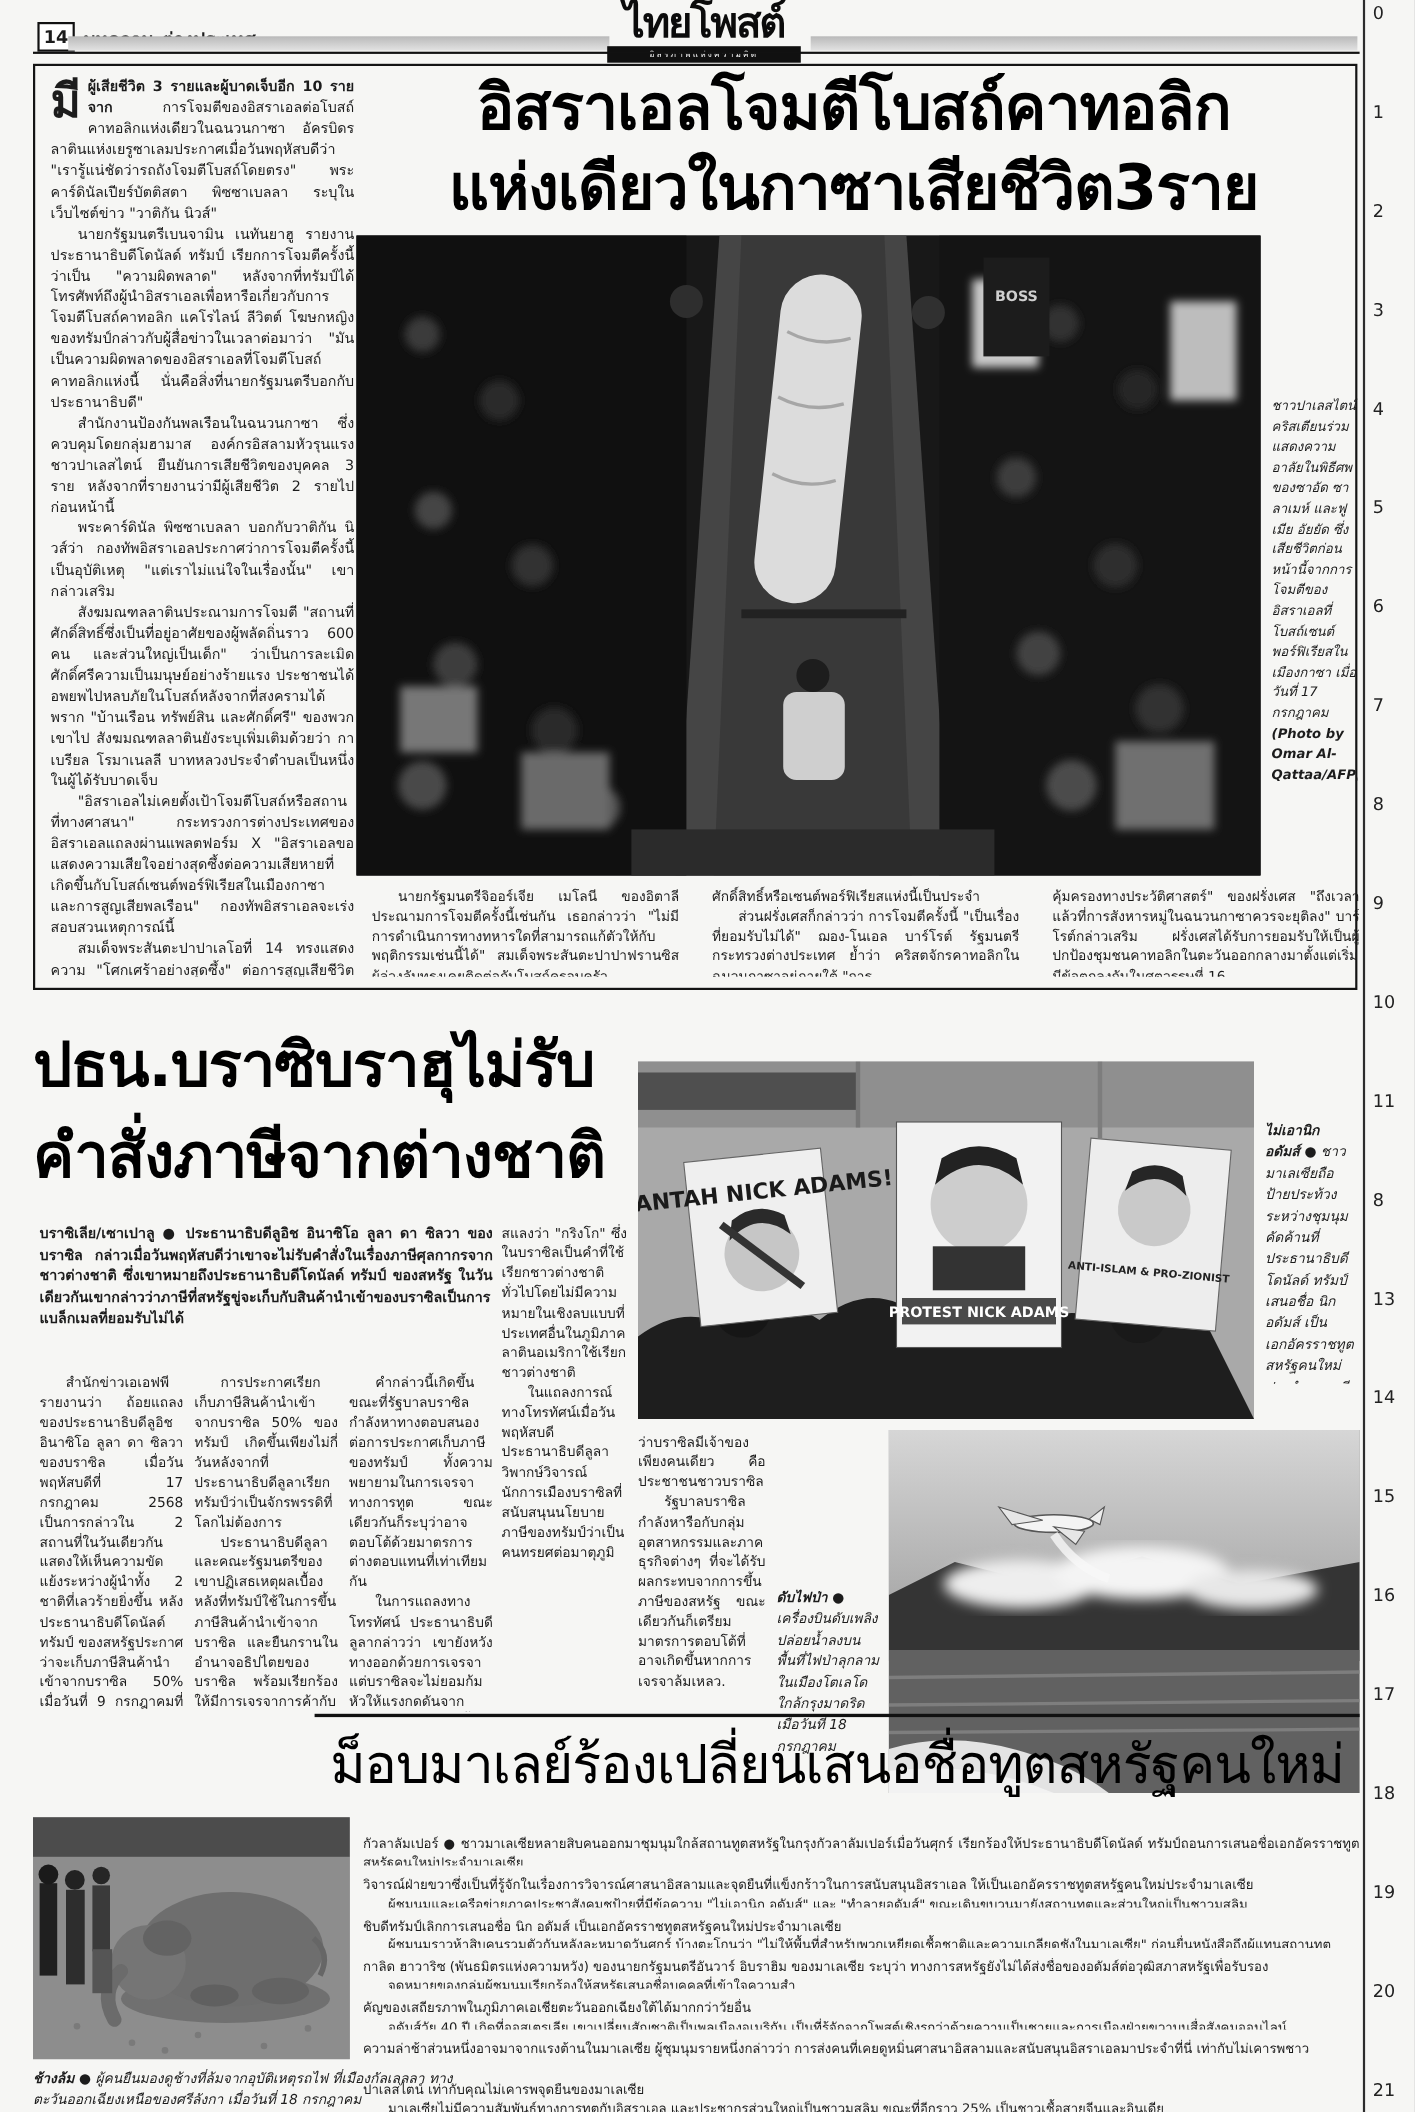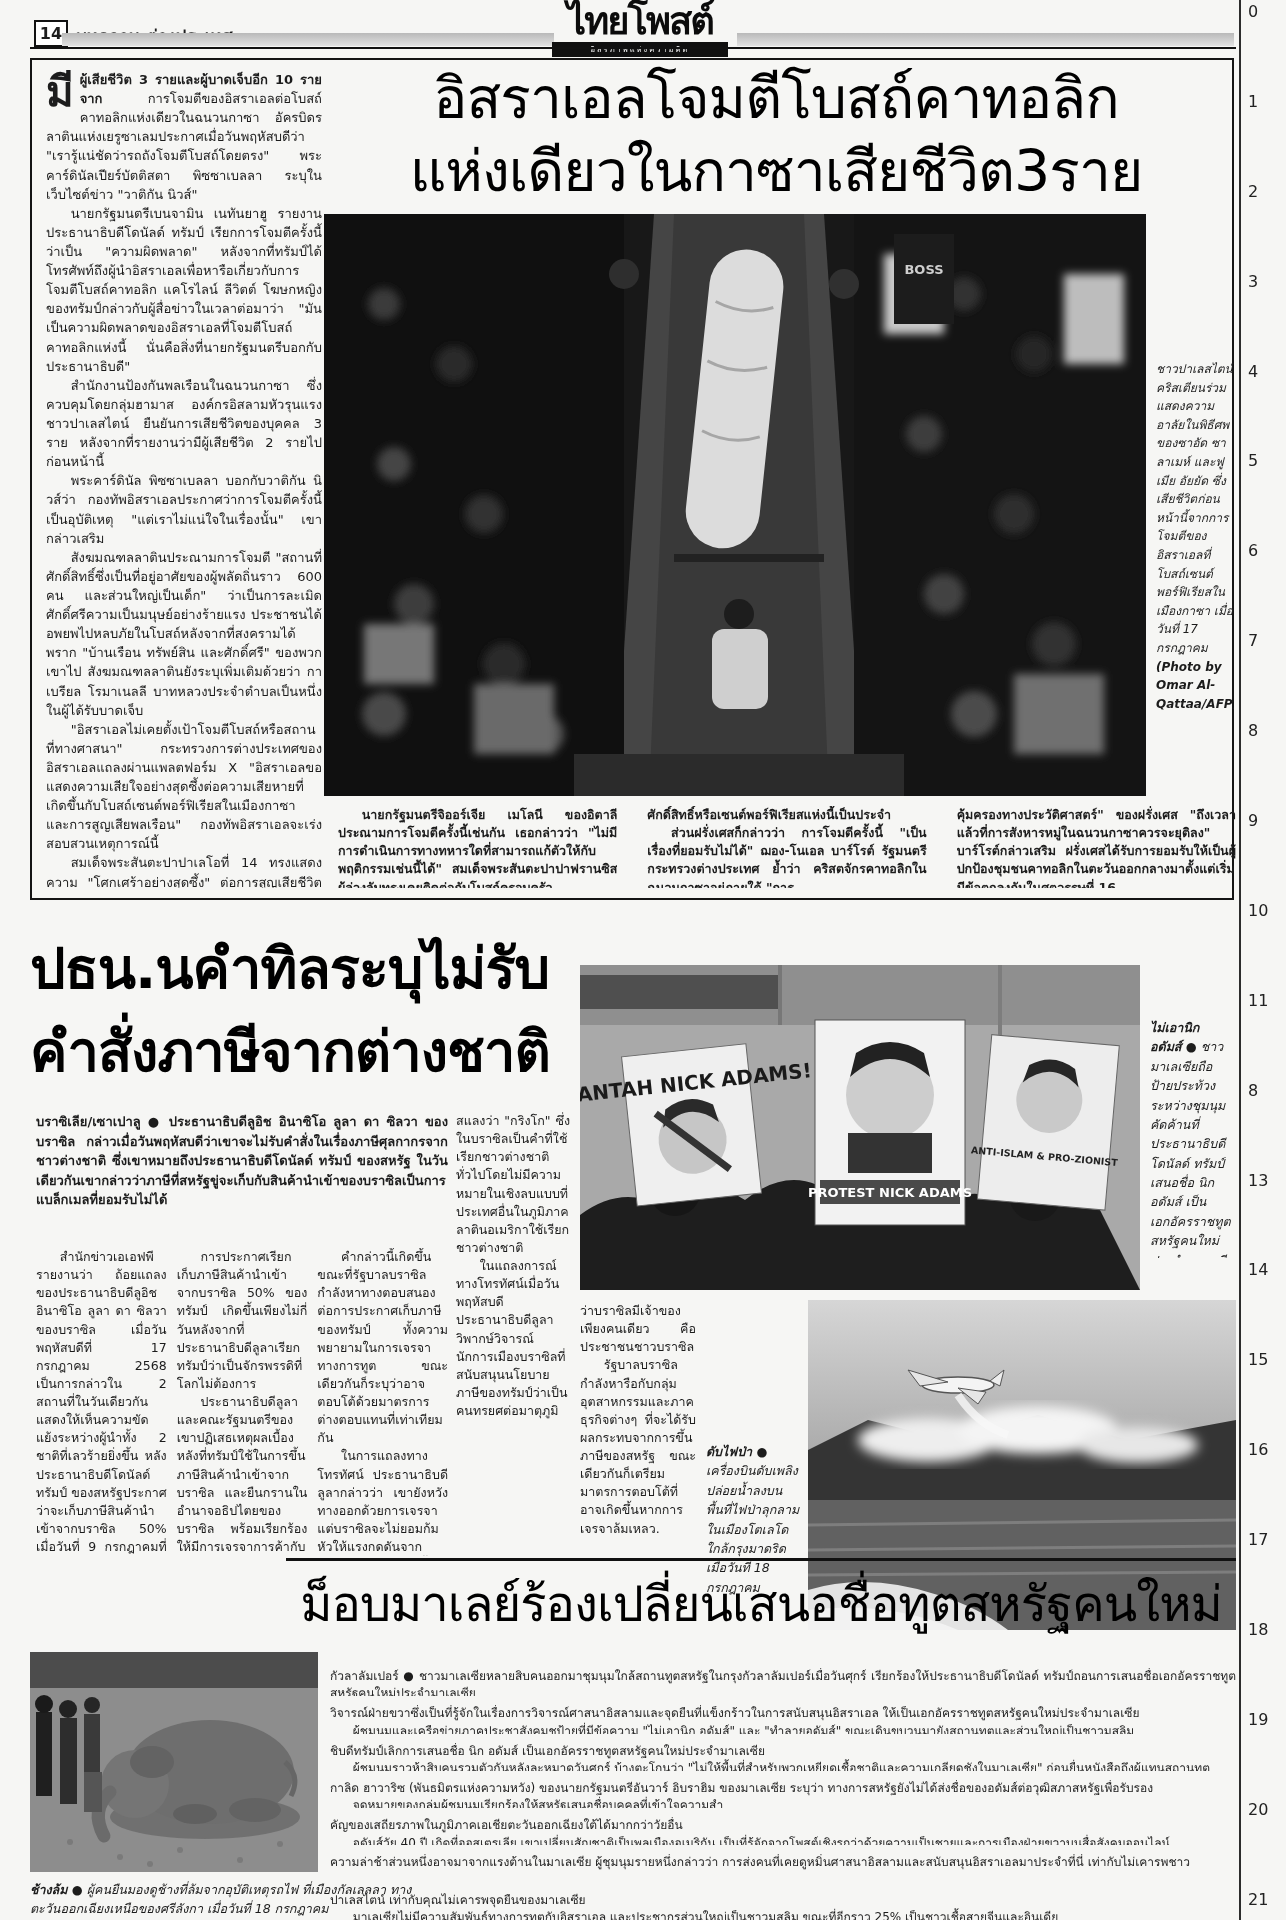--- a/index.html
+++ b/index.html
@@ -23,28 +23,28 @@
   .ruler-nums{left:1248px;top:0;width:34px;height:1912px;display:flex;flex-direction:column;
               justify-content:space-between;padding:4px 0;box-sizing:border-box;}
   .ruler-nums .rn{font-size:16px;color:#222;line-height:1;}
   
   .s1box{left:30px;top:58px;width:1200px;height:838px;border:2px solid #141414;}
   .s1-left{left:14px;top:10px;width:276px;height:818px;overflow:hidden;font-size:13px;
            line-height:1.47;text-align:justify;}
   .s1-left p,.coltext p{margin:0;text-indent:1.9em;}
   .s1-left p.first{text-indent:0;}
   .dropcap{float:left;font-size:42px;font-weight:900;line-height:.85;margin:4px 6px 0 0;}
-  .s1-head{left:290px;top:2px;width:908px;height:150px;text-align:center;font-weight:400;
+  .s1-head{left:290px;top:2px;width:908px;height:150px;text-align:center;font-weight:700;
            letter-spacing:-1px;white-space:nowrap;}
   .s1-head .hl{font-size:57px;line-height:1.28;color:#000;}
   .s1-photo{left:292px;top:154px;width:822px;height:582px;background:#1b1b1b;}
   .s1-caption{left:1124px;top:300px;width:78px;height:430px;font-size:12px;font-style:italic;
               line-height:1.55;overflow:hidden;}
   .s1-caption .credit{font-weight:bold;}
-  .s1-bottom{left:306px;top:746px;width:898px;height:82px;display:flex;gap:30px;overflow:hidden;font-weight:bold;}
+  .s1-bottom{left:306px;top:746px;width:898px;height:82px;display:flex;gap:30px;overflow:hidden;}
   .coltext{font-size:12.5px;line-height:1.45;text-align:justify;overflow:hidden;}
   .s1-bottom .coltext{flex:1;}
   .cont p:first-child{text-indent:0 !important;}
   
   .s2-head{left:30px;top:928px;width:505px;text-align:center;font-weight:900;letter-spacing:-1px;
            white-space:nowrap;}
   .s2-head .hl{font-size:56px;line-height:1.48;color:#000;}
   .s2-lead{left:36px;top:1112px;width:412px;height:128px;font-size:13px;font-weight:bold;
            line-height:1.5;text-align:justify;overflow:hidden;}
   .s2-colA{left:456px;top:1112px;width:114px;height:443px;font-size:12.5px;}
@@ -185,21 +185,21 @@
           <p>ศักดิ์สิทธิ์หรือเซนต์พอร์ฟิเรียสแห่งนี้เป็นประจำ</p>
           <p>ส่วนฝรั่งเศสก็กล่าวว่า การโจมตีครั้งนี้ "เป็นเรื่องที่ยอมรับไม่ได้" ฌอง-โนเอล บาร์โรต์ รัฐมนตรีกระทรวงต่างประเทศ ย้ำว่า คริสตจักรคาทอลิกในฉนวนกาซาอยู่ภายใต้ "การ</p>
         </div>
       <div class="coltext cont">
           <p>คุ้มครองทางประวัติศาสตร์" ของฝรั่งเศส "ถึงเวลาแล้วที่การสังหารหมู่ในฉนวนกาซาควรจะยุติลง" บาร์โรต์กล่าวเสริม ฝรั่งเศสได้รับการยอมรับให้เป็นผู้ปกป้องชุมชนคาทอลิกในตะวันออกกลางมาตั้งแต่เริ่มมีข้อตกลงกันในศตวรรษที่ 16.</p>
         </div>
     </div>
   </div>
 
   <div class="abs s2-head">
-    <div class="hl">ปธน.นคำทิลระบุไม่รับ</div>
+    <div class="hl">ปธน.บราซิบราฮุไม่รับ</div>
     <div class="hl">คำสั่งภาษีจากต่างชาติ</div>
   </div>
   <div class="abs s2-lead">บราซิเลีย/เซาเปาลู ● ประธานาธิบดีลูอิช อินาซิโอ ลูลา ดา ซิลวา ของบราซิล กล่าวเมื่อวันพฤหัสบดีว่าเขาจะไม่รับคำสั่งในเรื่องภาษีศุลกากรจากชาวต่างชาติ ซึ่งเขาหมายถึงประธานาธิบดีโดนัลด์ ทรัมป์ ของสหรัฐ ในวันเดียวกันเขากล่าวว่าภาษีที่สหรัฐขู่จะเก็บกับสินค้านำเข้าของบราซิลเป็นการแบล็กเมลที่ยอมรับไม่ได้</div>
   <div class="abs s2-colA coltext cont">
       <p>สแลงว่า "กริงโก" ซึ่งในบราซิลเป็นคำที่ใช้เรียกชาวต่างชาติทั่วไปโดยไม่มีความหมายในเชิงลบแบบที่ประเทศอื่นในภูมิภาคลาตินอเมริกาใช้เรียกชาวต่างชาติ</p>
       <p>ในแถลงการณ์ทางโทรทัศน์เมื่อวันพฤหัสบดี ประธานาธิบดีลูลาวิพากษ์วิจารณ์นักการเมืองบราซิลที่สนับสนุนนโยบายภาษีของทรัมป์ว่าเป็นคนทรยศต่อมาตุภูมิ</p>
     </div>
   <div class="abs s2-cols">
     <div class="coltext">
         <p>สำนักข่าวเอเอฟพีรายงานว่า ถ้อยแถลงของประธานาธิบดีลูอิช อินาซิโอ ลูลา ดา ซิลวา ของบราซิล เมื่อวันพฤหัสบดีที่ 17 กรกฎาคม 2568 เป็นการกล่าวใน 2 สถานที่ในวันเดียวกัน แสดงให้เห็นความขัดแย้งระหว่างผู้นำทั้ง 2 ชาติที่เลวร้ายยิ่งขึ้น หลังประธานาธิบดีโดนัลด์ ทรัมป์ ของสหรัฐประกาศว่าจะเก็บภาษีสินค้านำเข้าจากบราซิล 50% เมื่อวันที่ 9 กรกฎาคมที่ผ่านมา</p>

